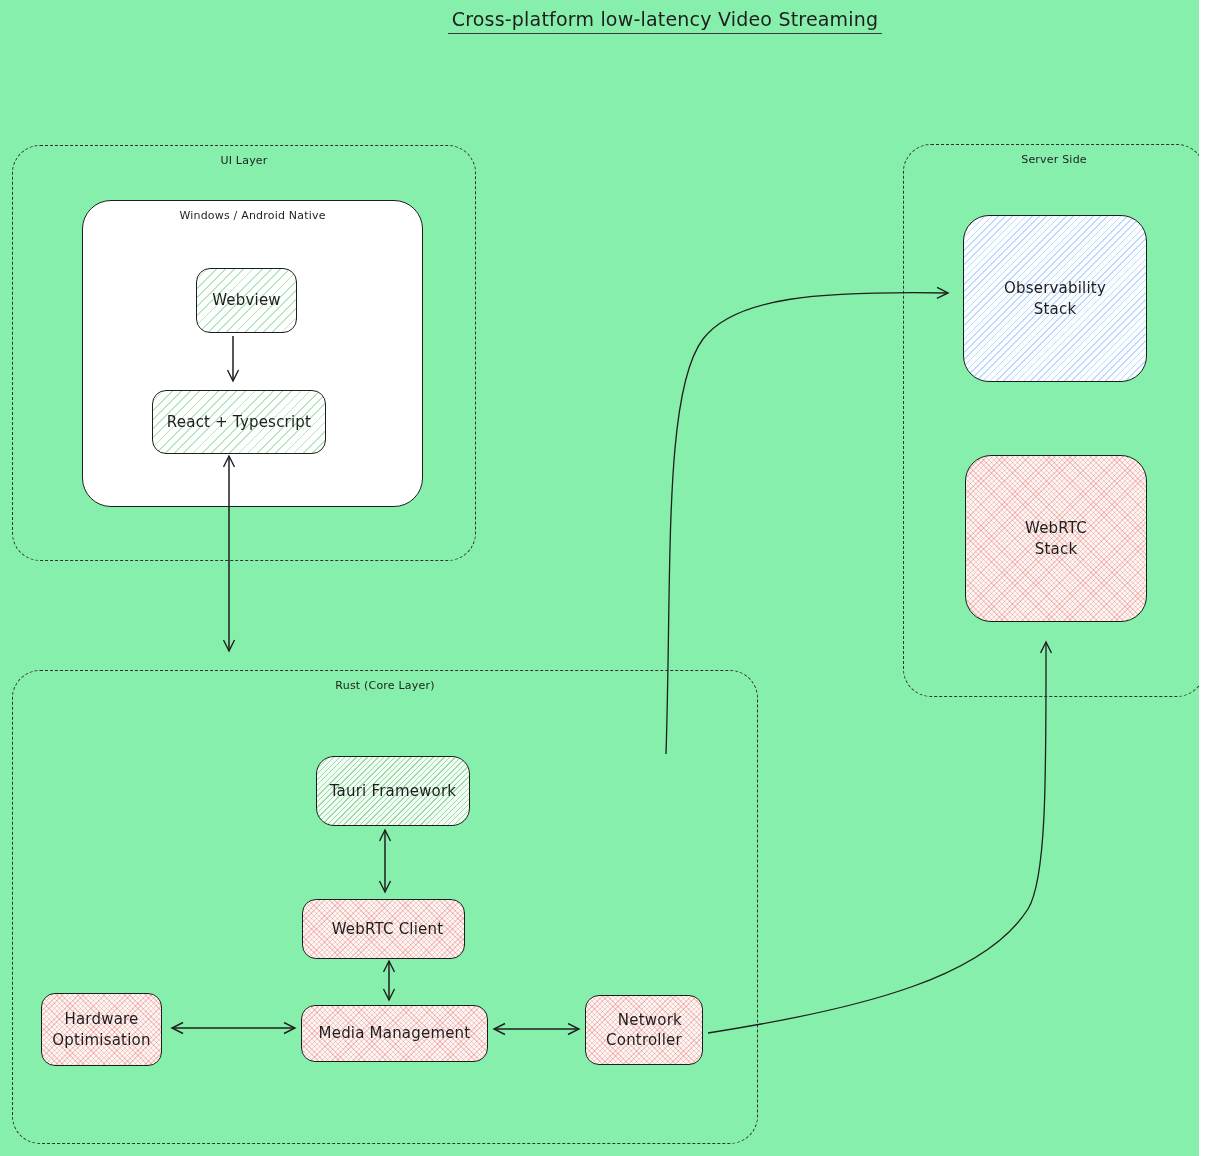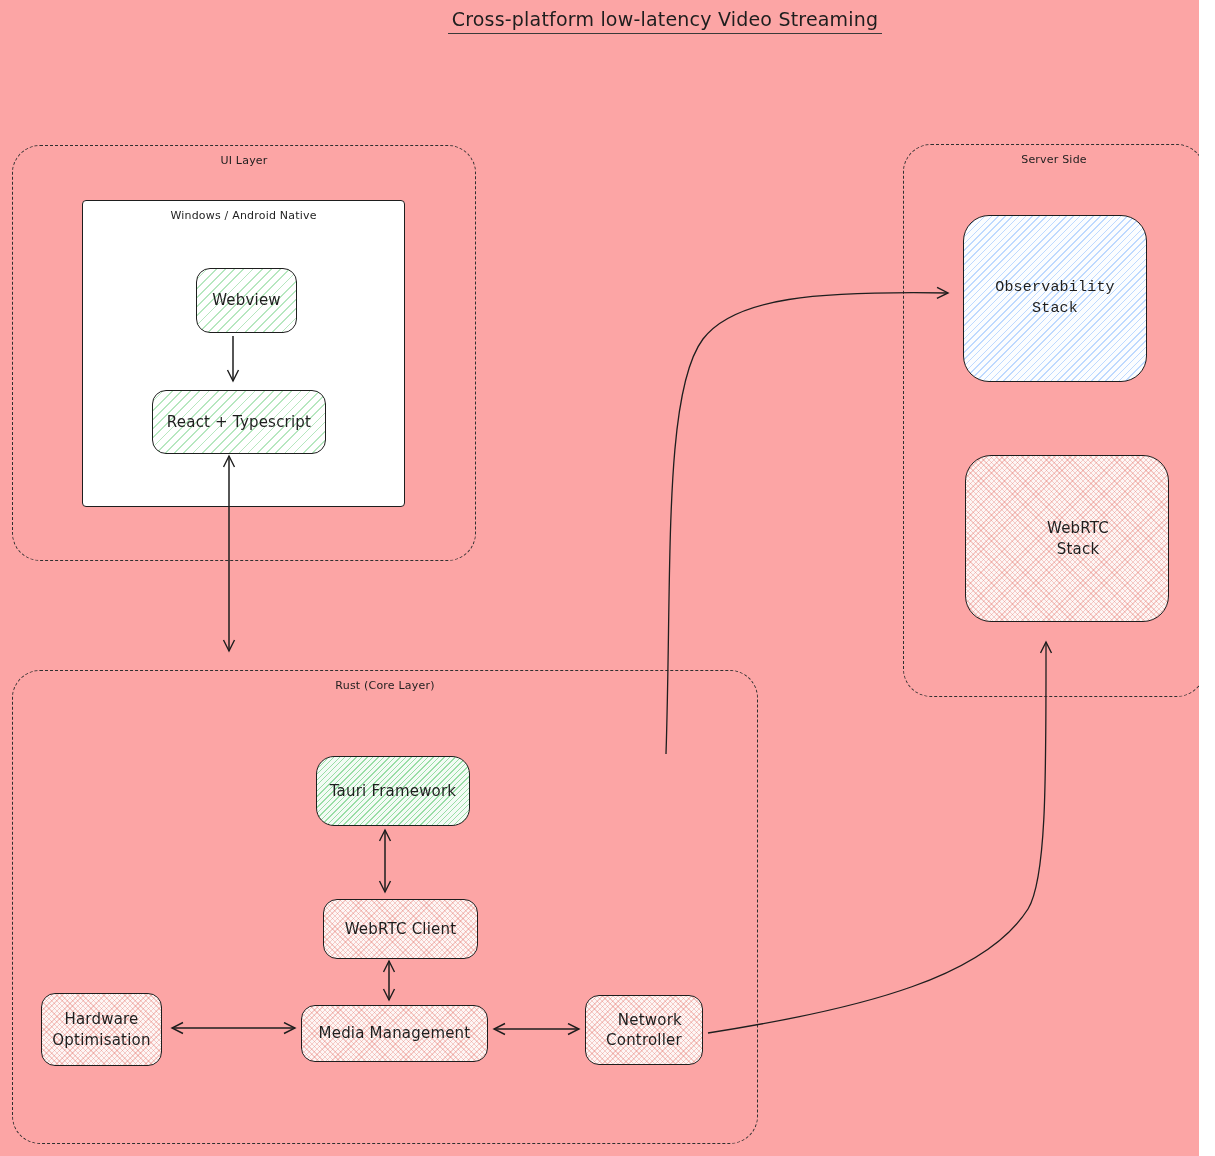--- a/index.html
+++ b/index.html
@@ -1,19 +1,19 @@
 <!DOCTYPE html>
 <html><head>
 <meta charset="utf-8">
 <style>
   html,body{margin:0;padding:0;background:#ffffff;}
   .canvas{
     position:relative;
     width:1199px;height:1156px;
-    background:#fca5a5;
+    background:#86efac;
     font-family:"DejaVu Sans","Liberation Sans",sans-serif;
     color:#1e1e1e;
     overflow:hidden;
   }
   .title-wrap{
     position:absolute;left:380px;top:8px;width:570px;
     text-align:center;
   }
   .title{
     display:inline-block;
@@ -27,22 +27,23 @@
     border-radius:28px;
     background:transparent;
   }
   .container-label{
     position:absolute;top:8px;left:0;right:0;
     text-align:center;font-size:11px;letter-spacing:0.2px;
   }
   .solid-box{
     position:absolute;
     border:1.9px solid #1e1e1e;
-    border-radius:4px;
+    border-radius:29px;
     background:#ffffff;
+    padding-left:18px;
   }
   .node{
     position:absolute;
     border:1.7px solid #1e1e1e;
     border-radius:14px;
     display:flex;align-items:center;justify-content:center;
     text-align:center;
     font-size:15px;line-height:1.35;letter-spacing:0.2px;
     white-space:pre-line;
   }
@@ -58,21 +59,20 @@
     background-color:#f3fbf5;
     background-image:repeating-linear-gradient(135deg,
       rgba(64,192,87,0.50) 0px, rgba(64,192,87,0.50) 1px,
       transparent 1px, transparent 3.9px);
   }
   .blue-hatch{
     background-color:#fbfdff;
     background-image:repeating-linear-gradient(135deg,
       rgba(77,151,255,0.35) 0px, rgba(77,151,255,0.35) 1.1px,
       transparent 1.1px, transparent 4.8px);
-    font-family:Liberation Mono, monospace;
   }
   .pink-crosshatch{
     background-color:#fdf6f5;
     background-image:
       repeating-linear-gradient(45deg,
         rgba(224,92,81,0.28) 0px, rgba(224,92,81,0.28) 1px,
         transparent 1px, transparent 3.7px),
       repeating-linear-gradient(135deg,
         rgba(224,92,81,0.28) 0px, rgba(224,92,81,0.28) 1px,
         transparent 1px, transparent 3.7px);
@@ -113,21 +113,21 @@
 
   <div class="node green-hatch" style="left:152px;top:390px;width:172px;height:62px;">
     <span>React + Typescript</span>
   </div>
 
   <div class="node green-dense-hatch r18" style="left:316px;top:756px;width:152px;height:68px;">
     <span>Tauri Framework</span>
   </div>
 
 
-  <div class="node pink-crosshatch" style="left:323px;top:899px;width:153px;height:58px;">
+  <div class="node pink-crosshatch" style="left:302px;top:899px;width:153px;height:58px;padding-left:8px;">
     <span>WebRTC Client</span>
   </div>
 
   <div class="node pink-crosshatch" style="left:41px;top:993px;width:119px;height:71px;">
     <span>Hardware
 Optimisation</span>
   </div>
 
   <div class="node pink-crosshatch" style="left:301px;top:1005px;width:185px;height:55px;">
     <span>Media Management</span>
@@ -136,21 +136,21 @@
   <div class="node pink-crosshatch" style="left:585px;top:995px;width:116px;height:68px;text-align:right;">
     <span>Network
 Controller</span>
   </div>
 
   <div class="node blue-hatch r26" style="left:963px;top:215px;width:182px;height:165px;">
     <span>Observability
 Stack</span>
   </div>
 
-  <div class="node pink-crosshatch r26" style="left:965px;top:455px;width:180px;height:165px;padding-left:22px;">
+  <div class="node pink-crosshatch r26" style="left:965px;top:455px;width:180px;height:165px;">
     <span>WebRTC
 Stack</span>
   </div>
 
   <svg class="arrows" width="1215" height="1156" viewBox="0 0 1215 1156">
     <defs>
       <marker id="ah" markerWidth="15" markerHeight="14" refX="12" refY="6.5" orient="auto-start-reverse" markerUnits="userSpaceOnUse">
         <path d="M 1,1 L 12,6.5 L 1,12" fill="none" stroke="#1e1e1e" stroke-width="1.4"></path>
       </marker>
     </defs>

